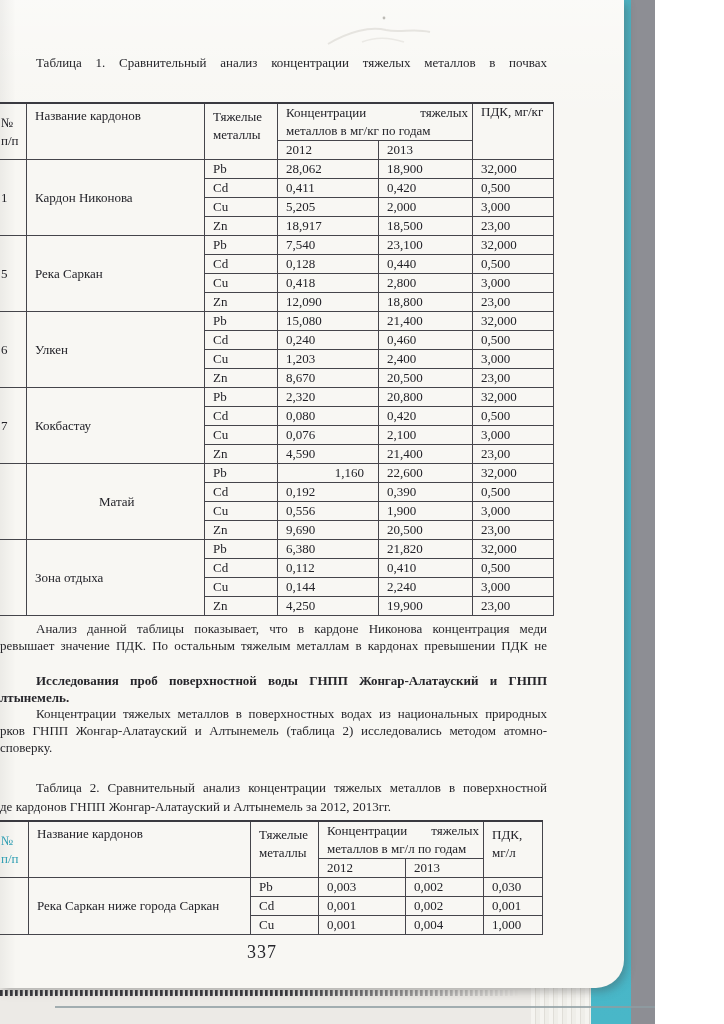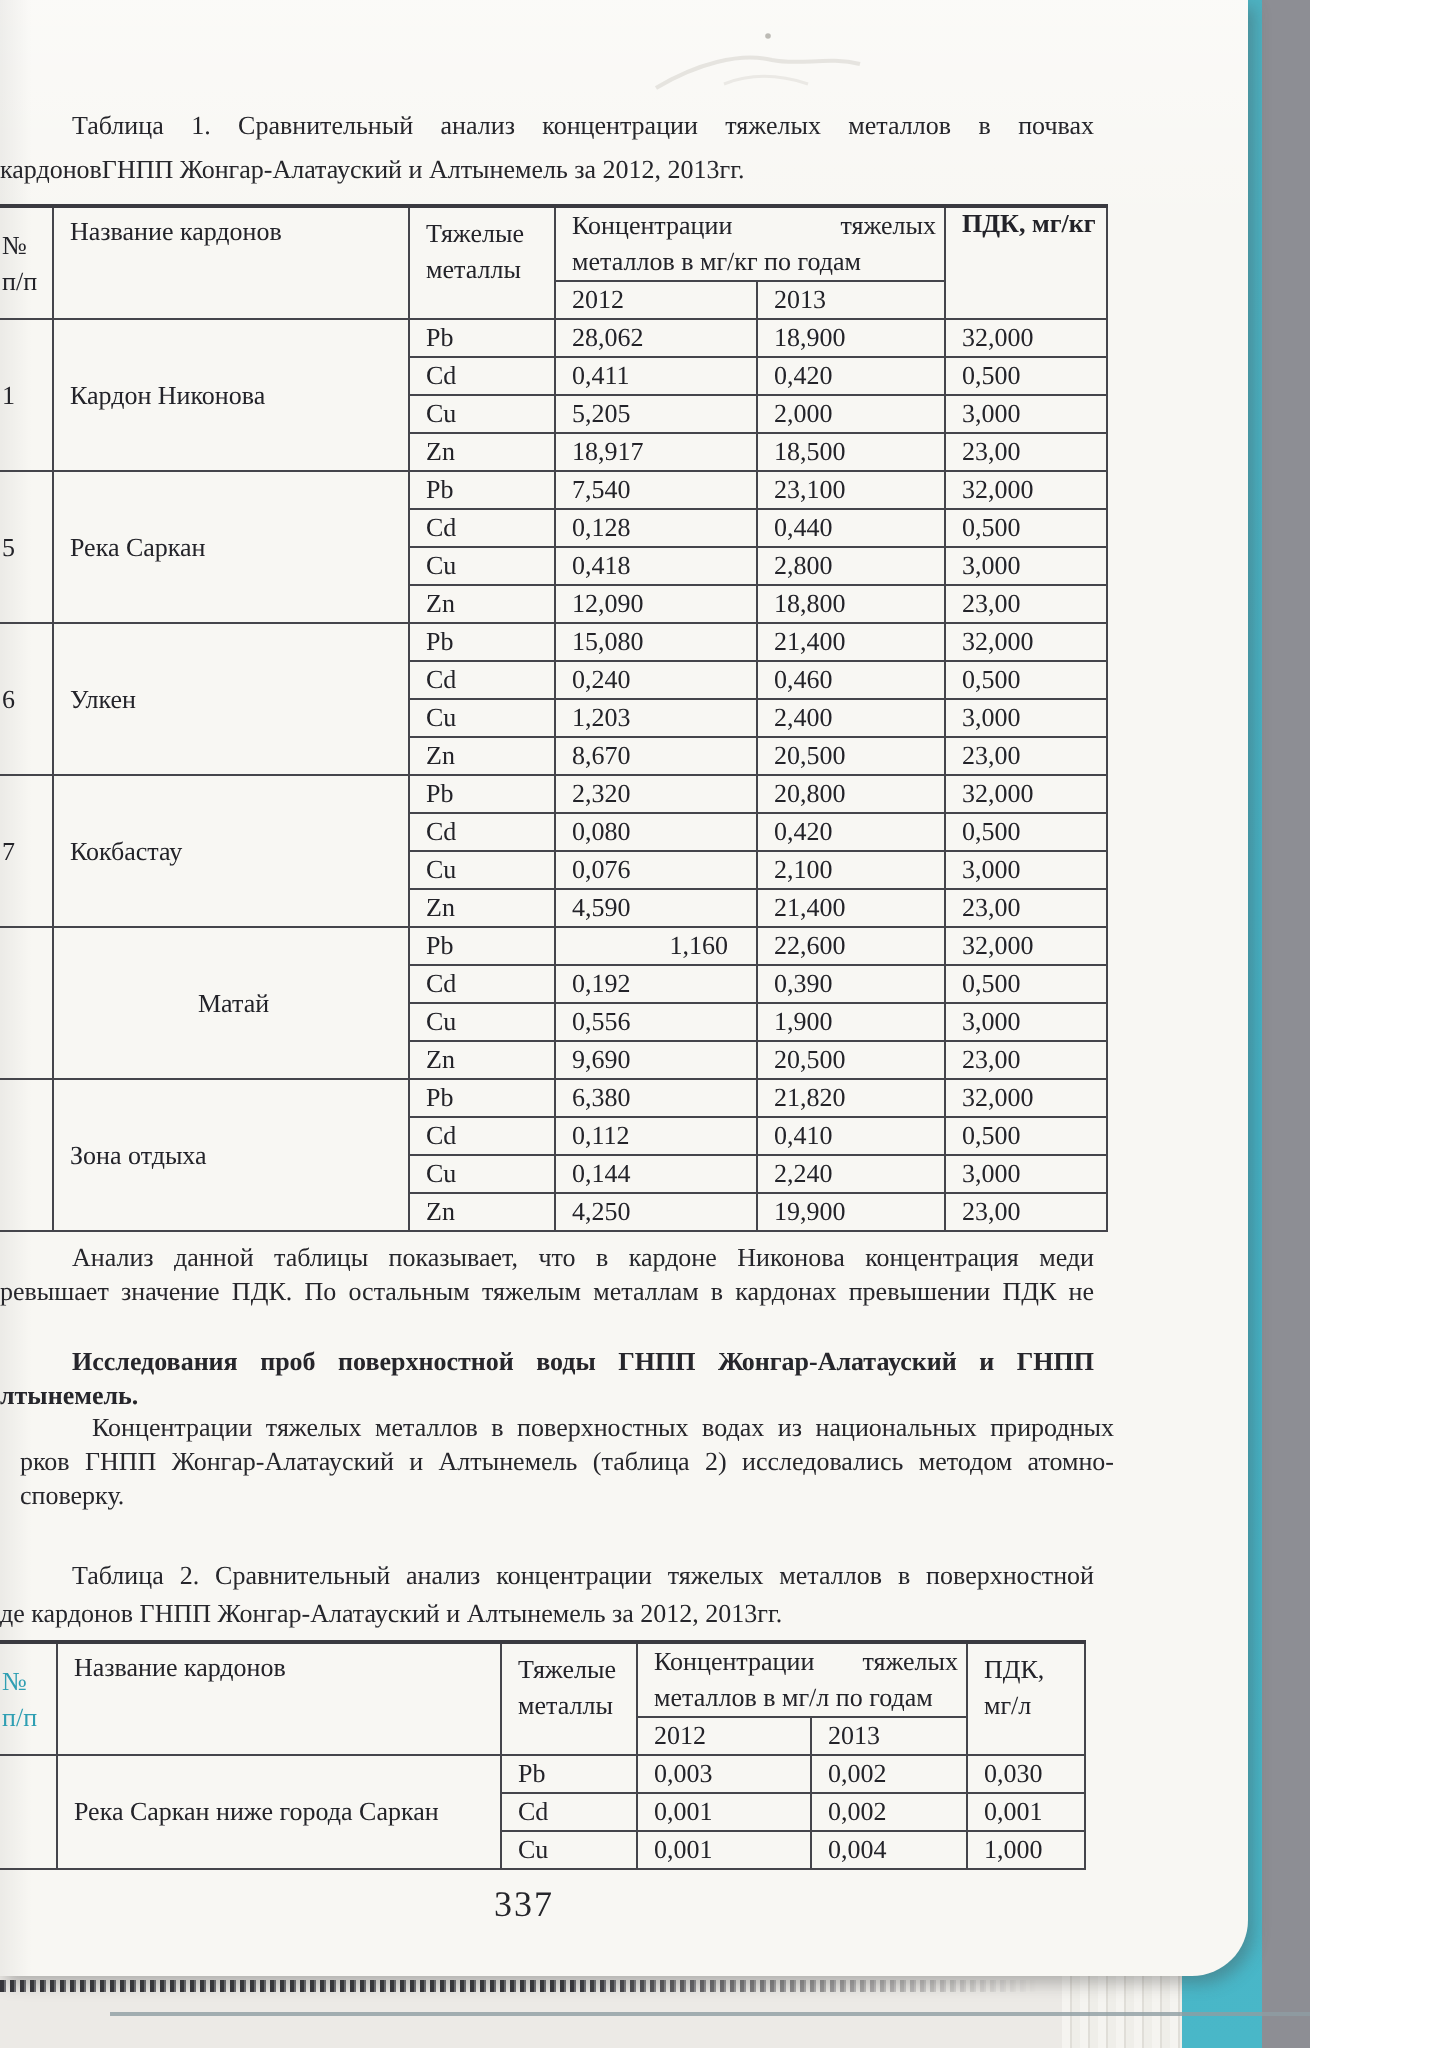--- a/index.html
+++ b/index.html
@@ -29,21 +29,21 @@
                      linear-gradient(180deg,rgba(255,255,255,.4) 0,rgba(0,0,0,0) 120px);
     border-radius:0 0 28px 0;
     box-shadow:3px 4px 8px rgba(70,70,70,.35);}
   .scribble{position:absolute; left:322px; top:12px; opacity:.55;}
 
   
   .textblock{position:absolute; left:0; width:547px; font-size:13px; line-height:17px;}
   .caption1{top:52px; line-height:22px;}
   .para-analysis{top:620px;}
   .para-heading{top:672px; font-weight:bold;}
-  .para-methods{top:705px;margin-left:10px;}
+  .para-methods{top:705px;}
   .caption2{top:778px; line-height:19px;}
   .ln{white-space:normal;}
   .ln.flush{text-align:justify; text-align-last:justify;}
   .ln.first{padding-left:36px;}
   .page-number{position:absolute; left:247px; top:942px; font-size:18px; letter-spacing:1px;}
 
   
   table{border-collapse:collapse; table-layout:fixed; position:absolute; font-size:13px; color:#232329;}
   .t1{left:-6px; top:102px; width:559px;}
   .t2{left:-6px; top:820px; width:548px;}
@@ -76,21 +76,20 @@
   <div class="page">
 
     <svg class="scribble" width="120" height="44" viewBox="0 0 120 44">
       <path d="M6 32 C 26 20, 48 14, 64 18 C 78 21, 92 16, 108 20" stroke="#b8b5ac" stroke-width="2" fill="none" opacity="0.55"></path>
       <path d="M40 30 C 55 24, 70 26, 82 30" stroke="#c3c0b7" stroke-width="1.5" fill="none" opacity="0.5"></path>
       <circle cx="62" cy="6" r="1.4" fill="#8b8880"></circle>
     </svg>
 
     <div class="textblock caption1">
         <div class="ln first flush">Таблица 1. Сравнительный анализ концентрации тяжелых металлов в почвах</div>
-        <div class="ln">кардоновГНПП Жонгар-Алатауский и Алтынемель за 2012, 2013гг.</div>
       </div>
 
     <table class="t1">
       <colgroup>
         <col style="width:32px">
           <col style="width:178px">
           <col style="width:73px">
         <col style="width:101px">
           <col style="width:94px">
           <col style="width:81px">
@@ -103,21 +102,21 @@
           </th>
           <th rowspan="2" style="vertical-align:top; padding-top:4px;">Название кардонов</th>
           <th rowspan="2" style="vertical-align:top; padding-top:4px;">
             <div class="h2l">Тяжелые</div>
             <div class="h2l">металлы</div>
           </th>
           <th colspan="2">
             <div class="conc-l1">Концентрации тяжелых</div>
             <div class="h2l">металлов  в мг/кг по годам</div>
           </th>
-          <th rowspan="2" style="vertical-align:top; padding-top:0;font-weight:bold;">ПДК, мг/кг</th>
+          <th rowspan="2" style="vertical-align:top; padding-top:0;">ПДК, мг/кг</th>
         </tr>
         <tr class="sub-h">
           <th>2012</th>
           <th>2013</th>
         </tr>
       </thead>
       <tbody>
           <tr>
             <td class="c-no" rowspan="4">1</td>
             <td class="c-name" rowspan="4">Кардон  Никонова</td>

